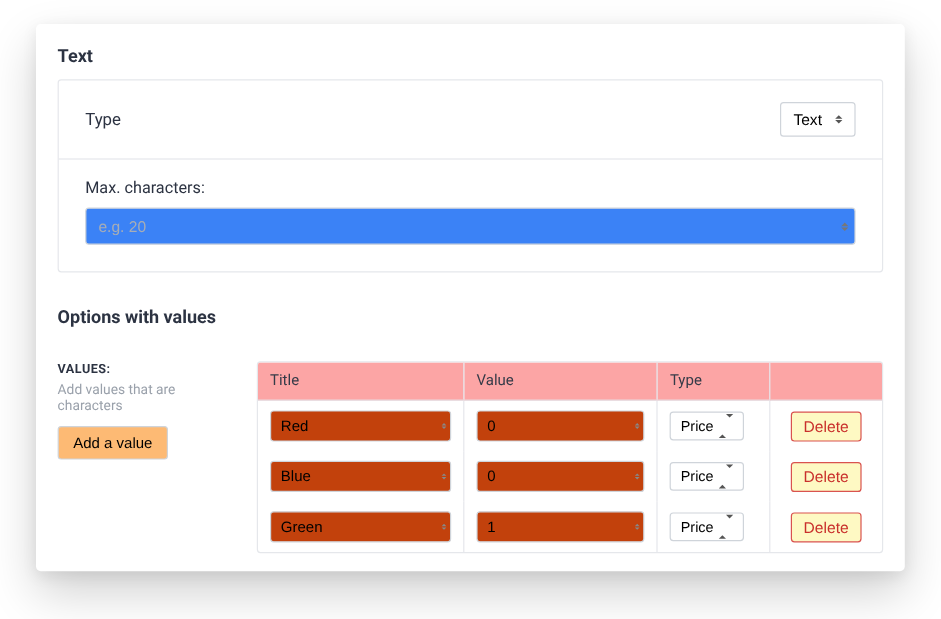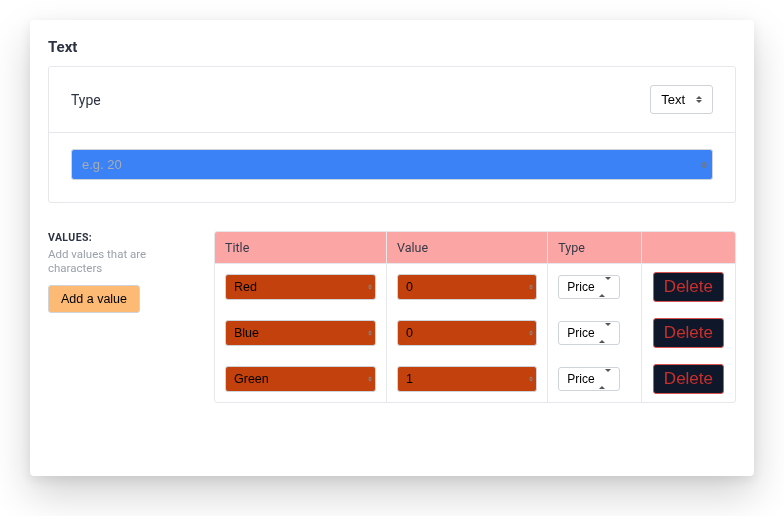--- a/index.html
+++ b/index.html
@@ -196,24 +196,24 @@
     padding: 4px 8px;
     display: inline-flex;
     align-items: center;
     gap: 4px;
     font-size: 12px;
     cursor: pointer;
   }
   .delete-btn {
     border: 1px solid #d9534f;
     color: #c9302c;
-    background: #0f172a;
+    background: #fef9c3;
     border-radius: 3px;
     padding: 4px 10px;
-    font-size: 17px;
+    font-size: 13px;
     cursor: pointer;
   }
   .row-stepper {
     position: absolute;
     right: 4px;
     top: 50%;
     transform: translateY(-50%);
     display: flex;
     flex-direction: column;
     gap: 1px;
@@ -235,30 +235,32 @@
 
   <div class="card">
     <div class="card-row">
       <span class="type-label">Type</span>
       <button class="select-btn">
         <span>Text</span>
         <span class="caret"></span>
       </button>
     </div>
     <div class="card-body">
+      <label class="field-label">Max. characters:</label>
       <div class="number-input-wrap">
         <input class="number-input" type="text" placeholder="e.g. 20" style="">
         <span class="stepper">
           <span class="up"></span>
           <span class="dn"></span>
         </span>
       </div>
     </div>
   </div>
 
+  <h3 class="options-header">Options with values</h3>
 
   <div class="options-section">
 
     <div class="values-side">
       <div class="values-caption">VALUES:</div>
       <div class="values-hint">Add values that are characters</div>
       <button class="add-btn">Add a value</button>
     </div>
 
     <div class="options-table-wrap">

